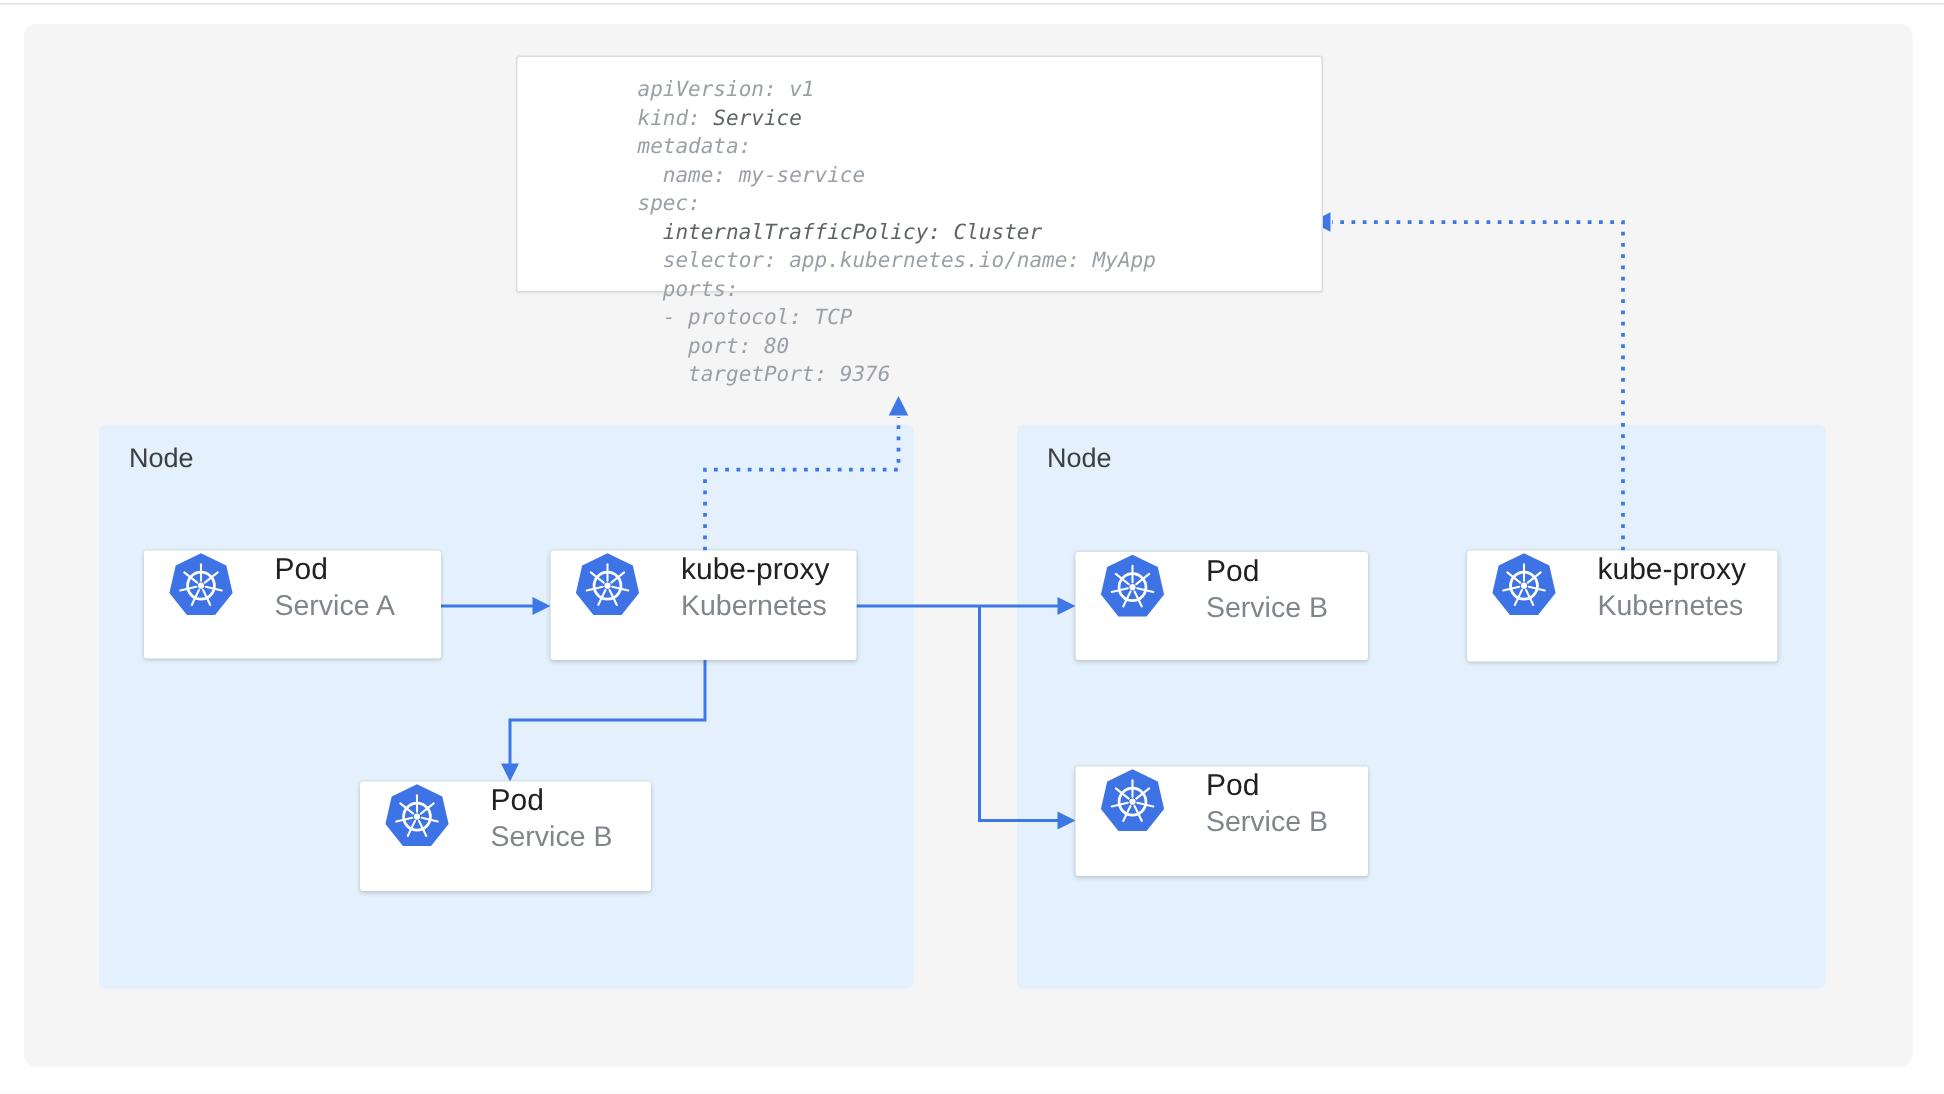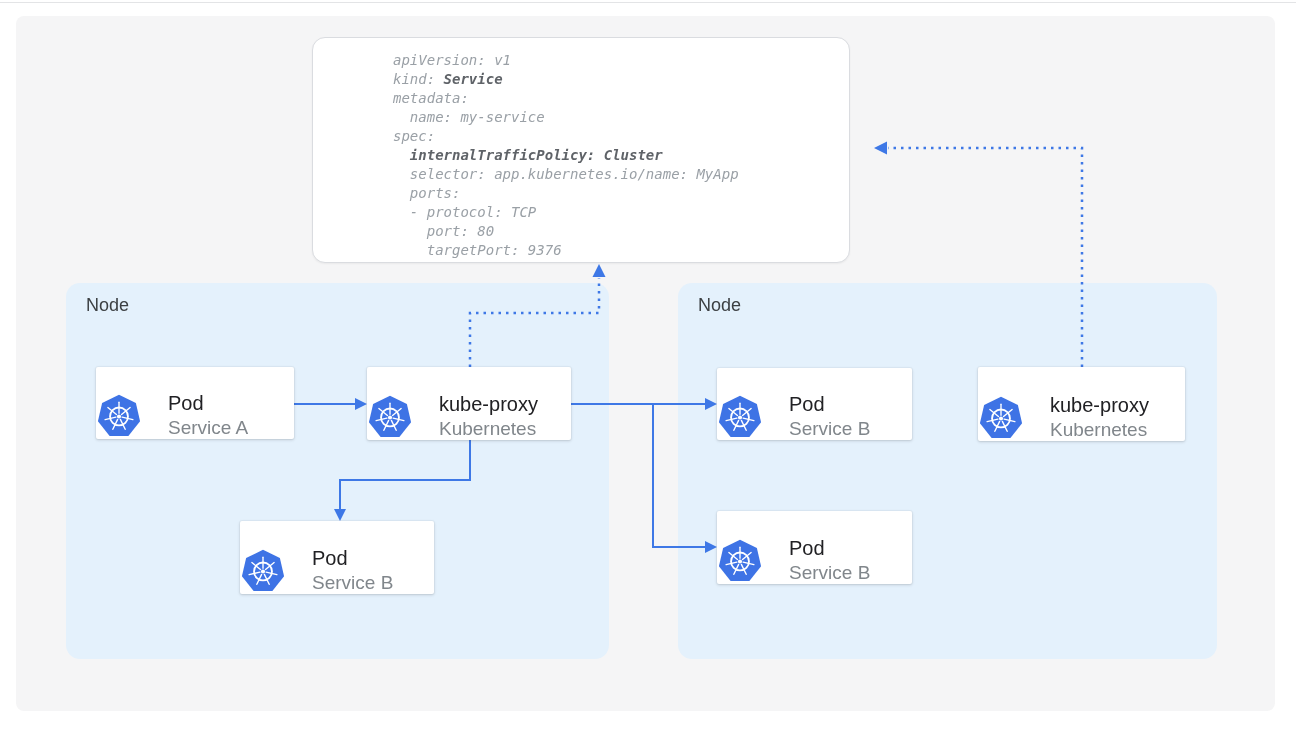--- a/index.html
+++ b/index.html
@@ -8,44 +8,44 @@
     background:#ffffff;
     font-family:"Liberation Sans",sans-serif;
   }
   .hairline{position:absolute;left:0;top:2px;width:1296px;height:1px;background:#e3e4e6;}
   .panel{
     position:absolute;left:16px;top:16px;width:1259px;height:695px;
     background:var(--panel-bg,#f5f5f6);border-radius:8px;
   }
   
   .yaml-card{
-    position:absolute;left:312px;top:37px;width:538px;height:226px;
+    position:absolute;left:344px;top:37px;width:538px;height:158px;
     background:#ffffff;border:1px solid var(--yaml-border,#dadce0);
-    border-radius:13px;box-sizing:border-box;
+    border-radius:2px;box-sizing:border-box;
     box-shadow:0 1px 2px rgba(0,0,0,0.05);
   }
   .yaml-code{
     position:absolute;left:80px;top:13px;margin:0;
     font-family:"DejaVu Sans Mono","Liberation Mono",monospace;
     font-style:italic;font-size:14px;line-height:19px;
     color:var(--yaml-text,#9aa0a6);white-space:pre;
   }
-  .yaml-code b{color:var(--yaml-bold,#5f6368);font-weight:bold;margin-top:44px;}
-  
-  .node{position:absolute;background:var(--node-bg,#e4f1fc);border-radius:14px;}
+  .yaml-code b{color:var(--yaml-bold,#5f6368);font-weight:normal;margin-top:44px;}
+  
+  .node{position:absolute;background:var(--node-bg,#e4f1fc);border-radius:4px;}
   .node-left{left:66px;top:283px;width:543px;height:376px;}
   .node-right{left:678px;top:283px;width:539px;height:376px;}
   .node-label{
     position:absolute;left:20px;top:12px;
     font-size:18px;color:var(--node-label,#3c4043);
   }
   
   .card{
     position:absolute;height:72px;background:#ffffff;border-radius:2px;
-    box-sizing:border-box;display:flex;align-items:flex-end;
+    box-sizing:border-box;display:flex;align-items:flex-start;padding-left:15px;
     box-shadow:0 1px 3px rgba(60,64,67,0.22), 0 0 0 1px rgba(60,64,67,0.03);
   }
   .card-pod-a{left:96px;top:367px;width:198px;}
   .card-kp-left{left:367px;top:367px;width:204px;height:73px;}
   .card-pod-b-left{left:240px;top:521px;width:194px;height:73px;}
   .card-pod-b-rt{left:717px;top:368px;width:195px;}
   .card-pod-b-rb{left:717px;top:511px;width:195px;height:73px;}
   .card-kp-right{left:978px;top:367px;width:207px;height:74px;}
   .k8s-icon{flex:0 0 auto;width:46px;height:46px;display:block;}
   .k8s-icon svg{width:46px;height:46px;display:block;}

